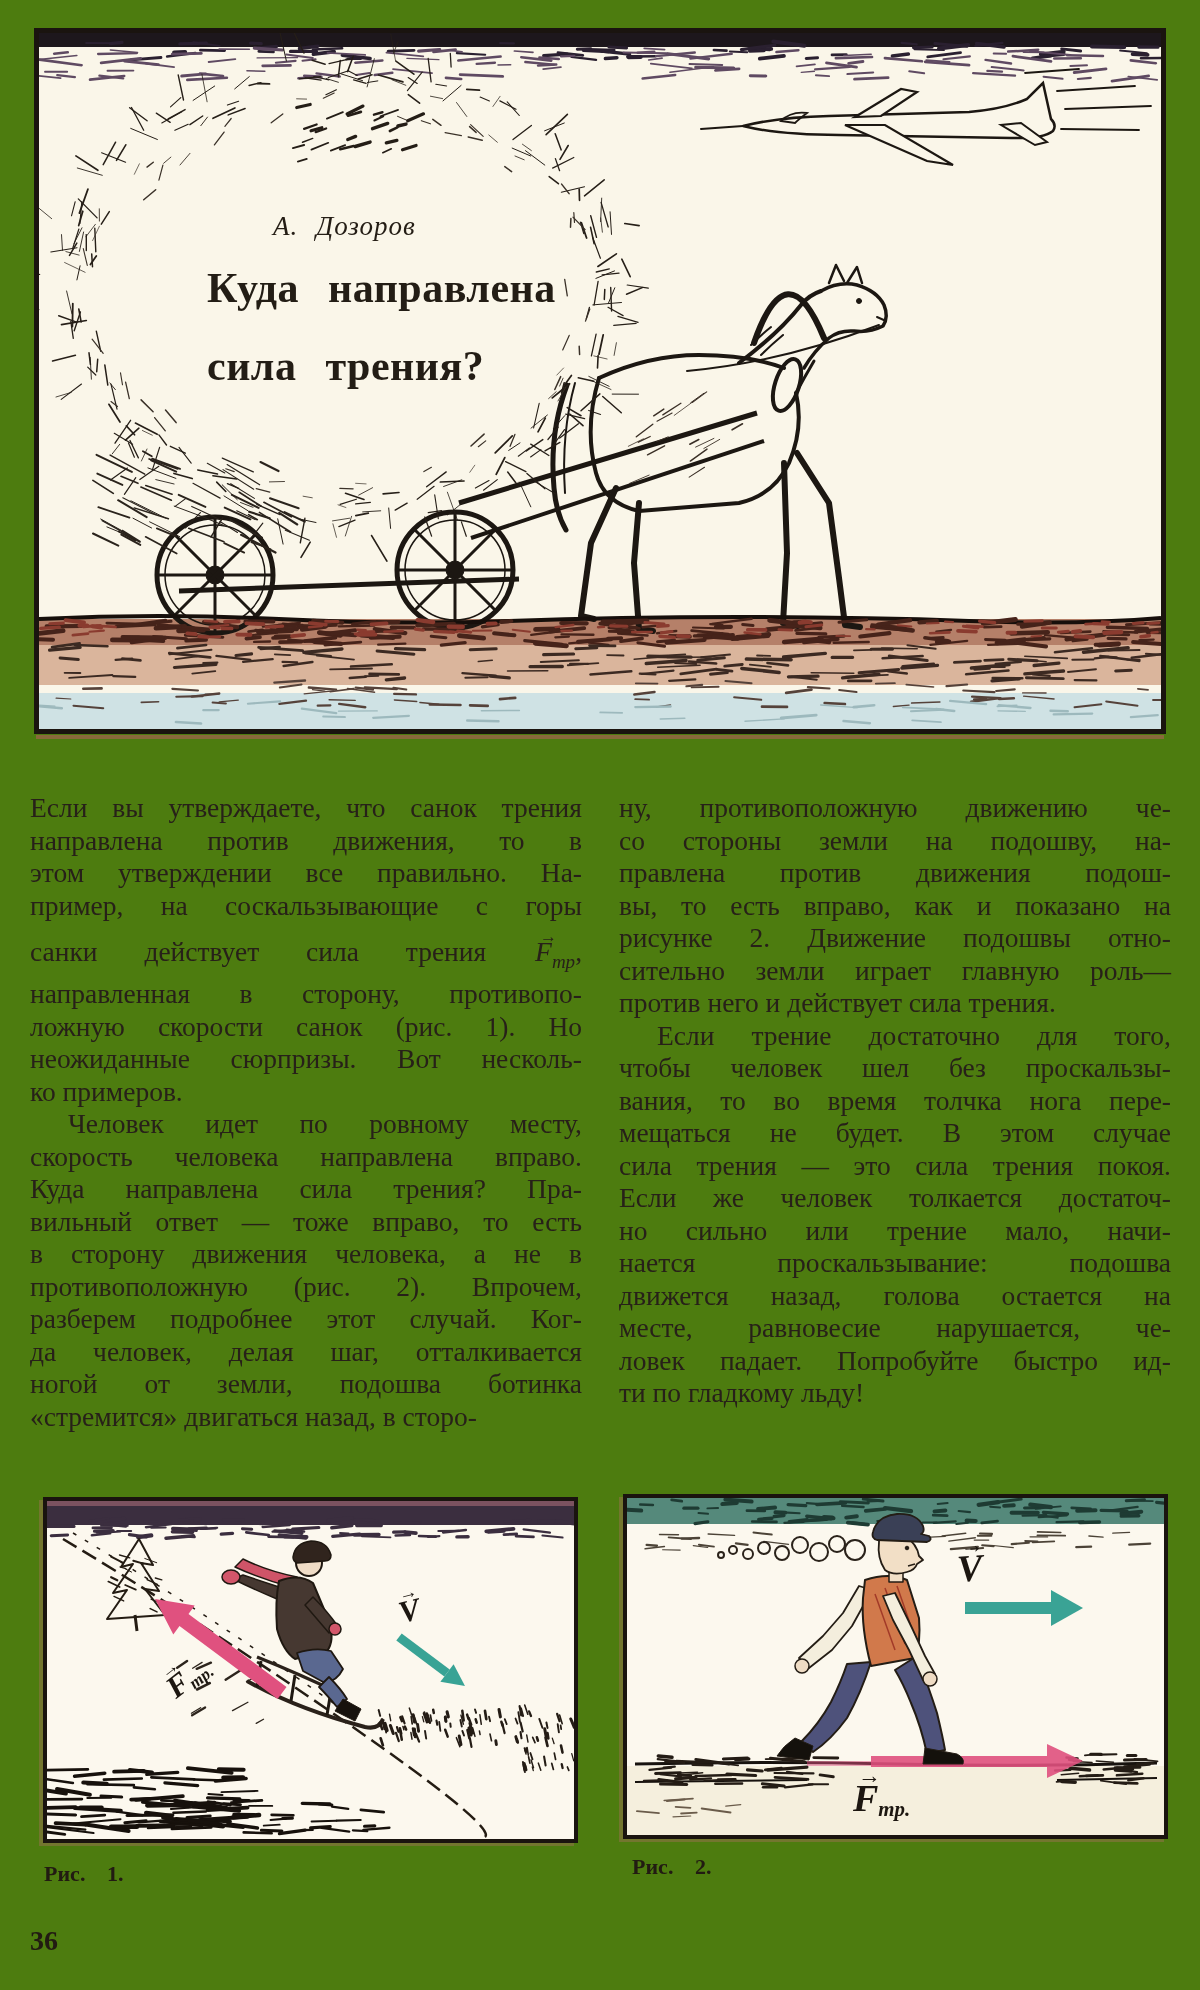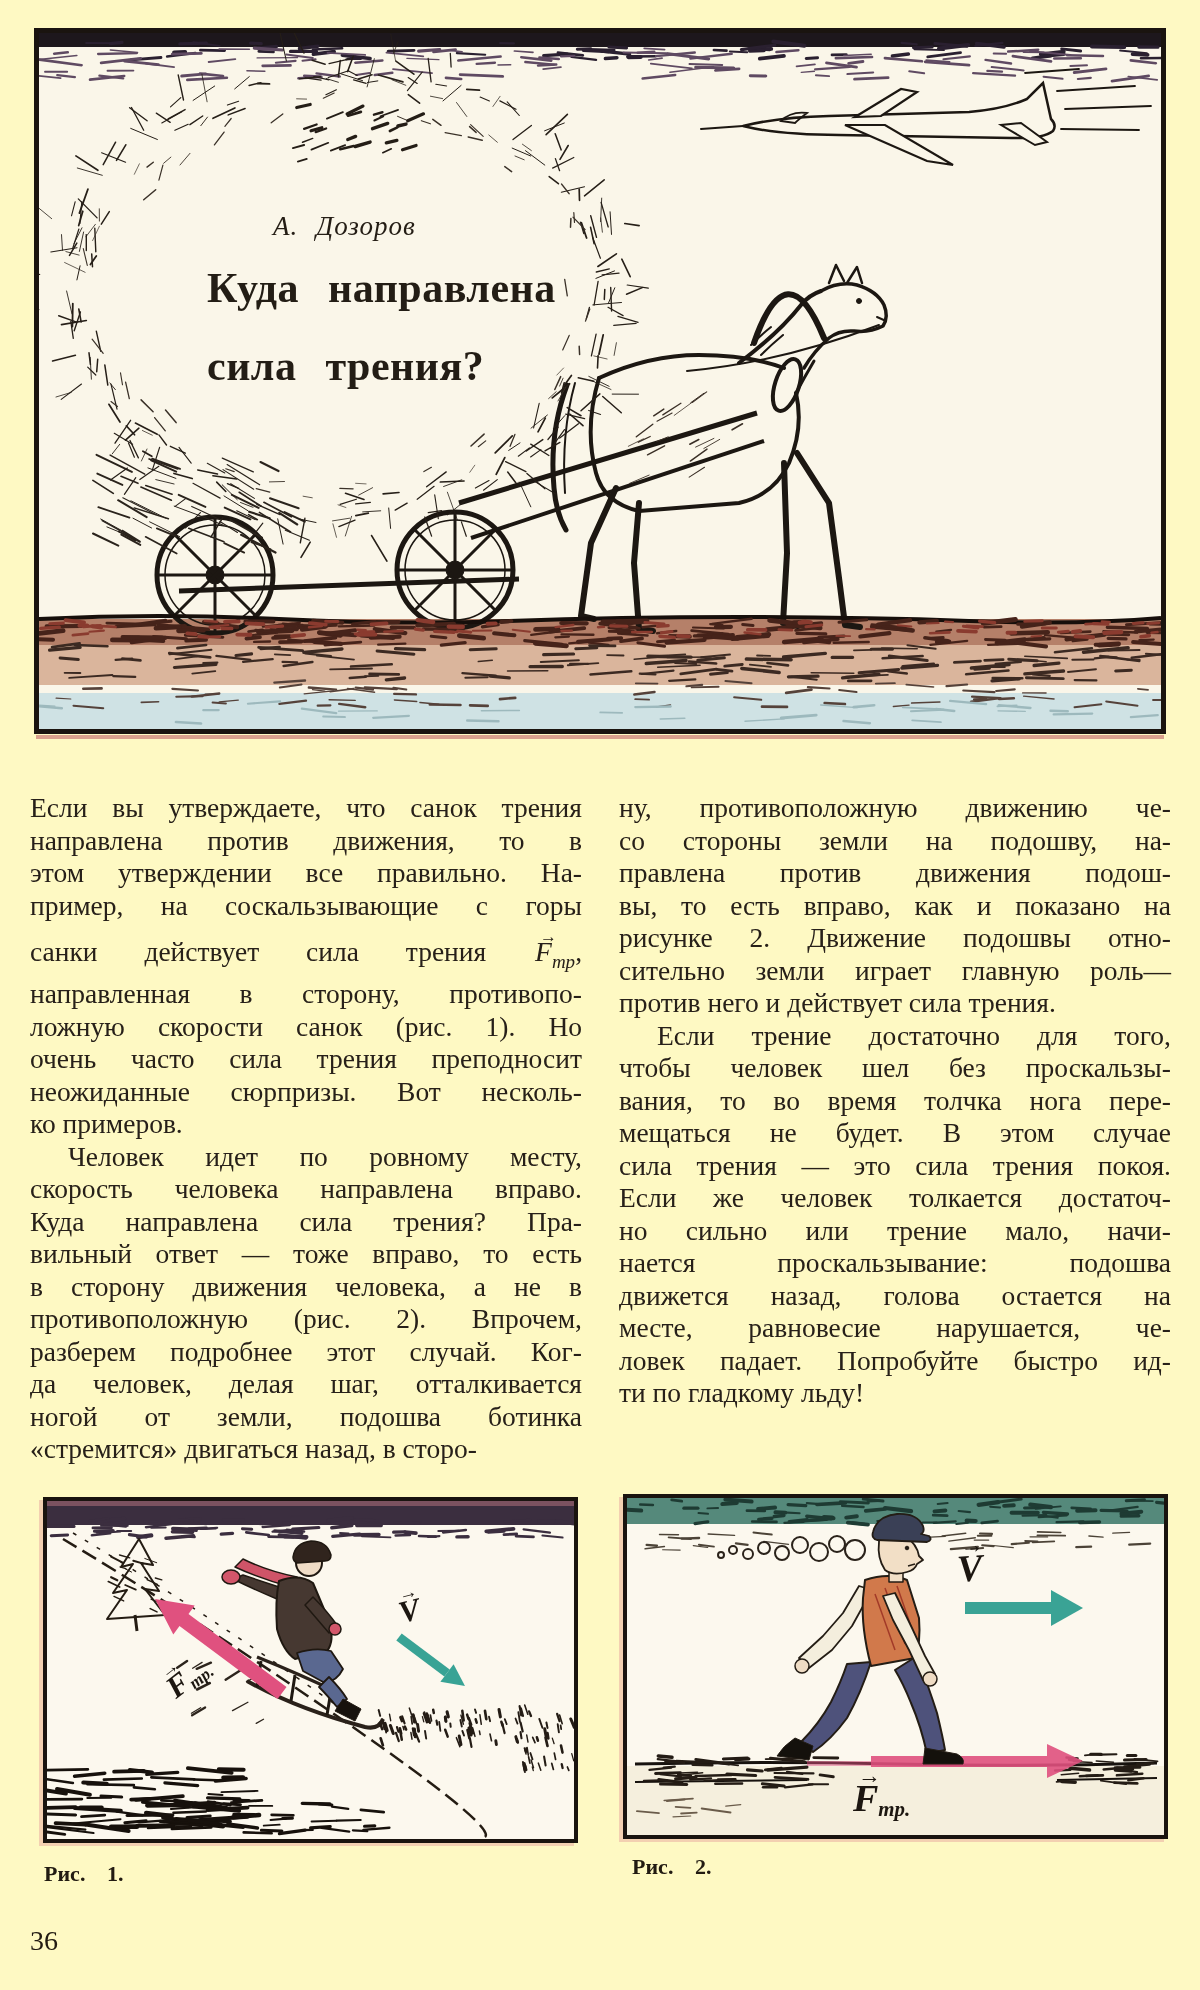--- a/index.html
+++ b/index.html
@@ -1,18 +1,18 @@
 <!DOCTYPE html>
 <html><head>
 <meta charset="utf-8">
 <style>
   html,body{margin:0;padding:0;background:#b9b2a2;}
   .page{
     position:relative;width:1200px;height:1990px;margin:0 auto;
-    background:#fef9c3;overflow:hidden;
+    background:#4d7c0f;overflow:hidden;
     font-family:"Liberation Serif", serif;color:#26201a;
   }
   
   .frame{position:absolute;box-sizing:border-box;border:5px solid #1a140f;background:#faf6e9;}
   .frame svg{position:absolute;left:0;top:0;display:block;}
   .top-illo{left:34px;top:28px;width:1132px;height:706px;}
   .illo-underline{position:absolute;left:36px;top:735px;width:1128px;height:4px;background:#bb5a60;opacity:.55;}
   .fig{border-width:4px;background:#fcf8ee;box-shadow:-4px 3px 0 rgba(214,104,134,.28);}
   .fig1{left:43px;top:1497px;width:535px;height:346px;}
   .fig2{left:623px;top:1494px;width:545px;height:345px;}
@@ -37,21 +37,21 @@
   .vec-wrap .vec-arrow{position:absolute;top:-.58em;left:.22em;font-size:.6em;font-style:normal;}
   .lab-sub{font-size:.55em;font-style:italic;vertical-align:-.22em;}
   .f1-friction{left:118px;top:158px;font-size:31px;transform:rotate(-38deg);}
   .f1-velocity{left:352px;top:92px;font-size:31px;transform:rotate(-14deg);}
   .f2-velocity{left:330px;top:48px;font-size:38px;transform:rotate(-4deg);}
   .f2-friction{left:226px;top:278px;font-size:38px;}
   
   .caption{position:absolute;font-weight:bold;font-size:22px;color:#221b12;word-spacing:16px;}
   .cap1{left:44px;top:1861px;}
   .cap2{left:632px;top:1854px;}
-  .pagenum{position:absolute;left:30px;top:1925px;font-weight:normal;font-size:28px;color:#221b12;}
+  .pagenum{position:absolute;left:30px;top:1925px;font-weight:bold;font-size:28px;color:#221b12;}
 </style>
 </head>
 <body>
 
 <div class="page">
 
   <div class="frame top-illo">
     <svg width="1122" height="696" viewBox="0 0 1122 696">
       <rect x="0" y="0" width="1122" height="14" fill="#1d171c"></rect>
       <g id="g-skydark">
@@ -1159,21 +1159,20 @@
   <div class="illo-underline"></div>
 
   <div class="col col-left">
       <div class="line">Если вы утверждаете, что санок трения</div>
       <div class="line">направлена против движения, то в</div>
       <div class="line">этом утверждении все правильно. На-</div>
       <div class="line">пример, на соскальзывающие с горы</div>
       <div class="line formula-line">санки действует сила трения <span class="inline-vec"><span class="vec-arrow">→</span><span>F</span></span><sub class="vec-sub">тр</sub>,</div>
       <div class="line">направленная в сторону, противопо-</div>
       <div class="line">ложную скорости санок (рис. 1). Но</div>
-      <div class="line">очень часто сила трения преподносит</div>
       <div class="line">неожиданные сюрпризы. Вот несколь-</div>
       <div class="line end">ко примеров.</div>
       <div class="line indent">Человек идет по ровному месту,</div>
       <div class="line">скорость человека направлена вправо.</div>
       <div class="line">Куда направлена сила трения? Пра-</div>
       <div class="line">вильный ответ — тоже вправо, то есть</div>
       <div class="line">в сторону движения человека, а не в</div>
       <div class="line">противоположную (рис. 2). Впрочем,</div>
       <div class="line">разберем подробнее этот случай. Ког-</div>
       <div class="line">да человек, делая шаг, отталкивается</div>

